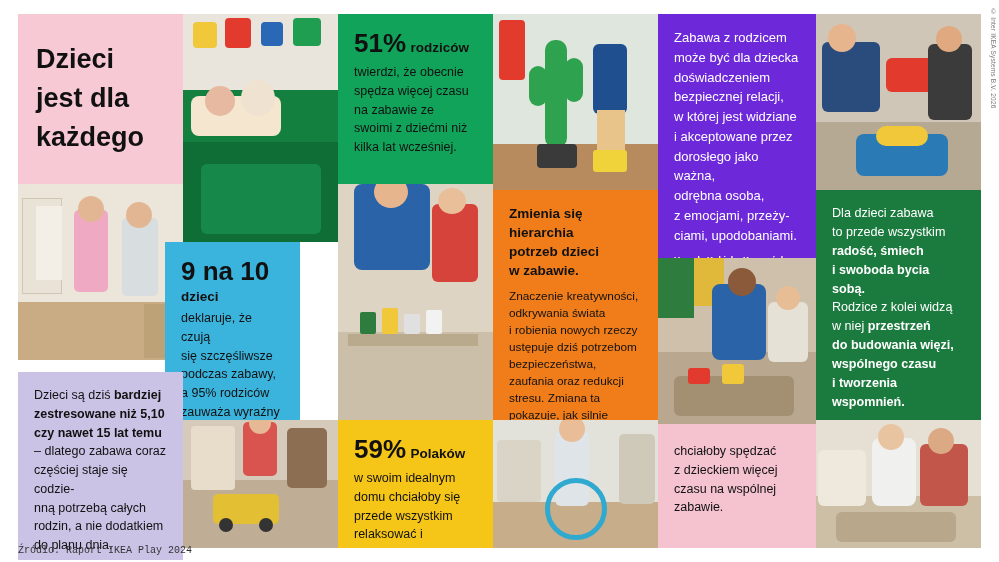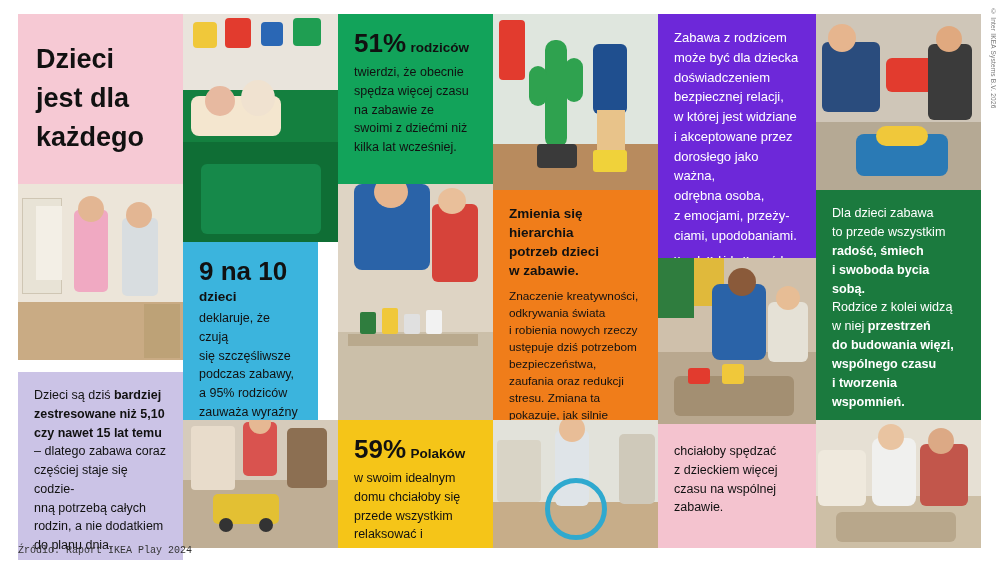--- a/index.html
+++ b/index.html
@@ -206,21 +206,21 @@
     <div class="layer" style="left:0;top:118px;width:165px;height:58px;background:#c9ab84;"></div>
     <div class="layer" style="left:4px;top:14px;width:40px;height:96px;background:#e8e3d6;border:1px solid #cfc6b4;"></div>
     <div class="layer" style="left:18px;top:22px;width:26px;height:74px;background:#f3efe6;"></div>
     <div class="layer" style="left:56px;top:26px;width:34px;height:82px;background:#f0a9c2;border-radius:5px;"></div>
     <div class="layer" style="left:60px;top:12px;width:26px;height:26px;background:#e3b693;border-radius:50%;"></div>
     <div class="layer" style="left:104px;top:34px;width:36px;height:78px;background:#d8dde0;border-radius:5px;"></div>
     <div class="layer" style="left:108px;top:18px;width:26px;height:26px;background:#e3b693;border-radius:50%;"></div>
     <div class="layer" style="left:126px;top:120px;width:36px;height:54px;background:#bda277;"></div>
   </div>
 
-  <div class="cell pad" style="left:183px; top:242px; width:135px; height:178px; background:#3bb4dd;">
+  <div class="cell pad" style="left:165px; top:242px; width:135px; height:178px; background:#3bb4dd;">
     <div>
       <span class="statnum">9 na 10</span>
       <span class="statlabel">dzieci</span>
     </div>
     <div class="statbody">deklaruje, że czują
 się szczęśliwsze
 podczas zabawy,
 a 95% rodziców
 zauważa wyraźny
 związek między

